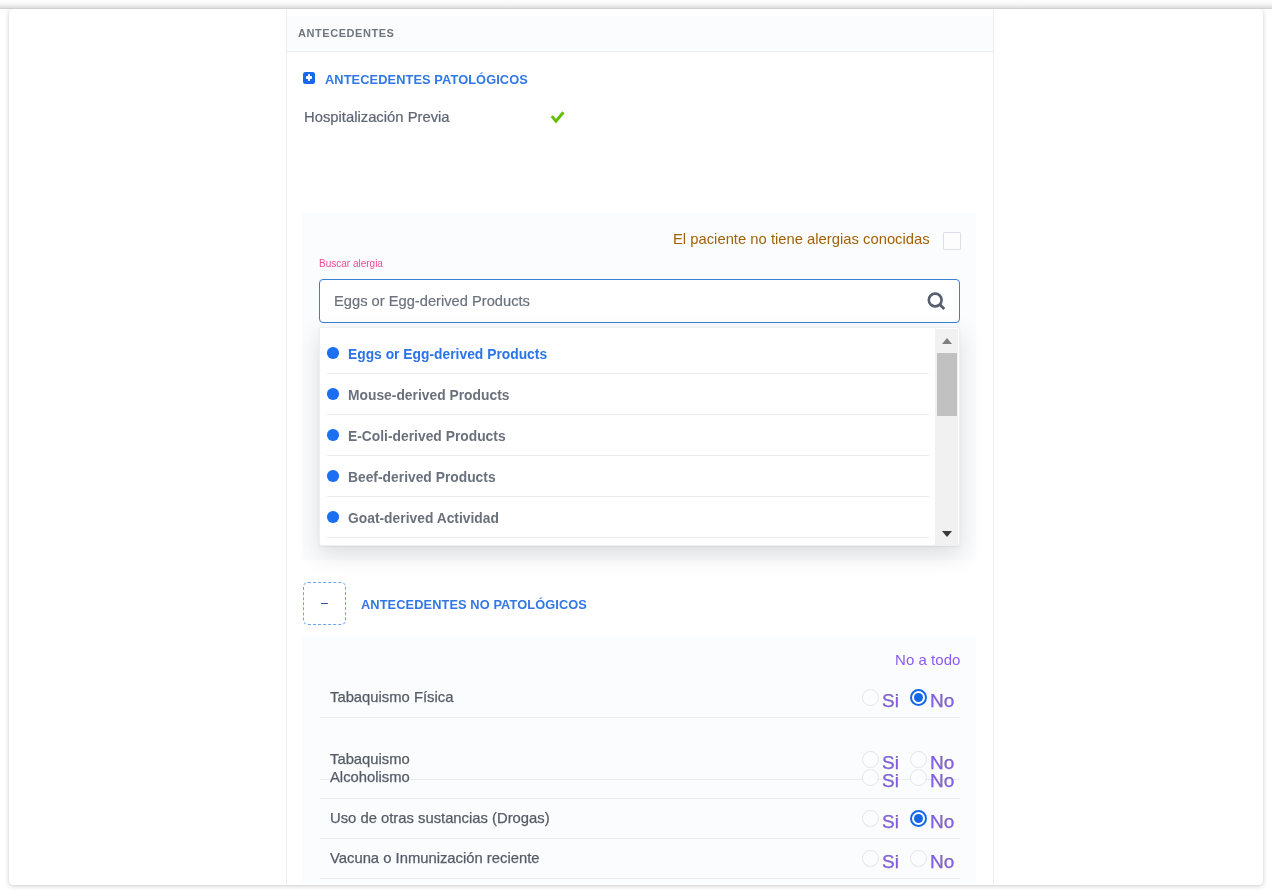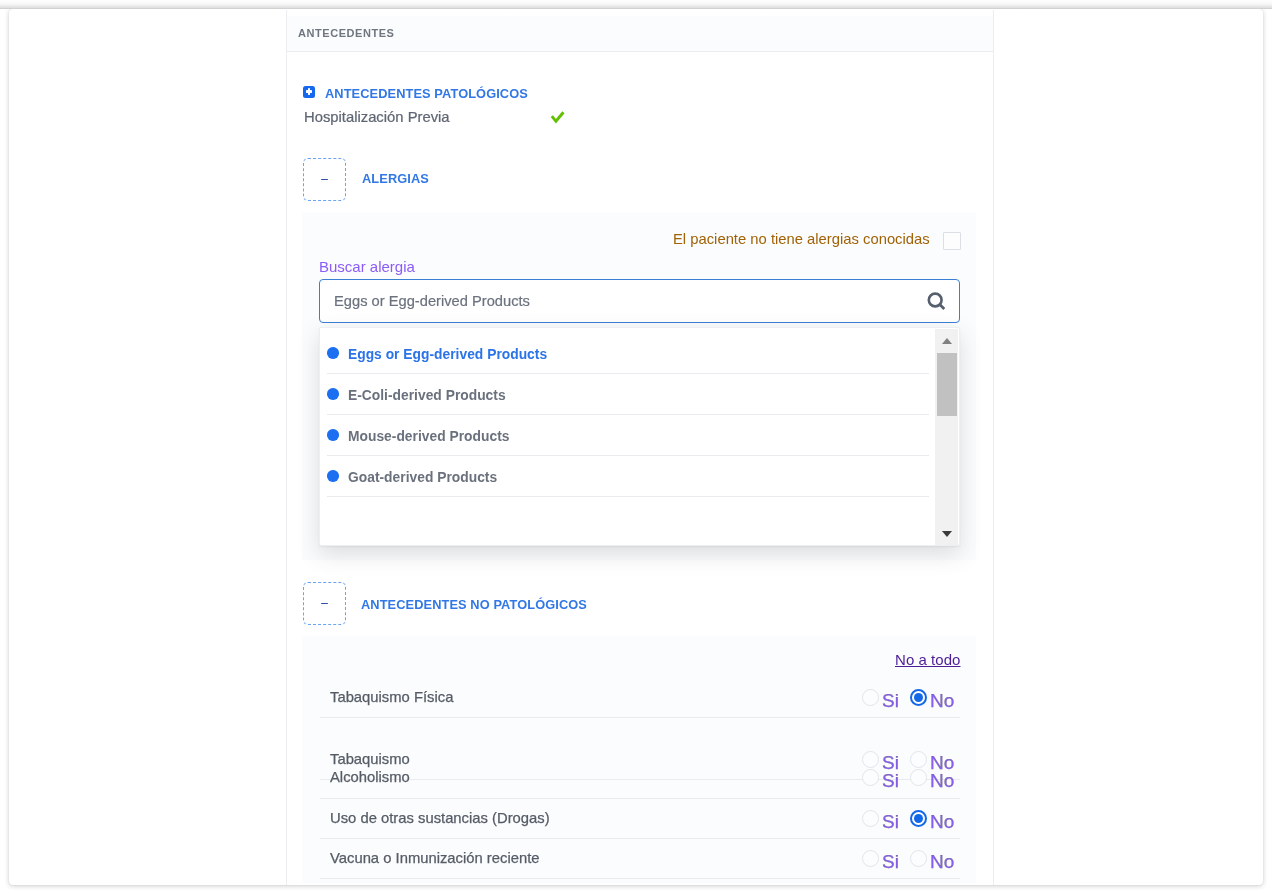--- a/index.html
+++ b/index.html
@@ -79,21 +79,21 @@
   }
   .no-allergy-label{
     position:absolute;left:673px;top:231px;
     font-size:14.8px;color:#a16207;letter-spacing:0px;text-align:right;
   }
   .no-allergy-box{
     position:absolute;left:943px;top:232px;width:18px;height:18px;
     border:1px solid #dcdfe5;background:#fdfdfe;box-sizing:border-box;border-radius:1px;
   }
   .buscar-label{
-    position:absolute;left:319px;top:258px;font-size:15px;color:#8b5cf6;
+    position:absolute;left:319px;top:258px;font-size:10px;color:#ec4899;
   }
   .search-box{
     position:absolute;left:319px;top:279px;width:641px;height:44px;
     border:1.3px solid #3b7fd4;border-radius:4px;background:#fff;box-sizing:border-box;
   }
   .search-box .val{
     position:absolute;left:14px;top:13px;font-size:14.7px;color:#6b727e;-webkit-text-stroke:0.2px #6b727e;
   }
   .search-icon{position:absolute;left:607px;top:11.5px;width:20px;height:20px;}
 
@@ -128,22 +128,22 @@
   .dd-arrow.down i{border-left:5.8px solid transparent;border-right:5.8px solid transparent;border-top:6.6px solid #3a3a3a;margin-top:3px;}
   .dd-thumb{
     position:absolute;left:2px;top:24px;width:20px;height:63px;background:#c1c1c1;
   }
 
   
   .sub-card2{
     position:absolute;left:302px;top:636px;width:674px;height:247px;background:#fbfcfe;
   }
   .no-todo{
-    position:absolute;left:895px;top:651px;font-size:15px;color:#4c1d95;
-    text-decoration:underline;letter-spacing:.05px;
+    position:absolute;left:895px;top:651px;font-size:15px;color:#8b5cf6;
+    letter-spacing:.05px;
   }
   .hrow{
     position:absolute;left:320px;width:640px;height:41px;
     border-bottom:1px solid #e9ebee;box-sizing:border-box;
   }
   .hrow .nm{position:absolute;left:10px;top:11px;font-size:14.8px;color:#565c66;letter-spacing:0px;-webkit-text-stroke:0.25px #565c66;}
   .radio{
     position:absolute;width:17px;height:17px;border-radius:50%;
     border:1.4px solid #e2e5ea;box-sizing:border-box;background:#fcfdfe;
   }
@@ -159,36 +159,30 @@
 <div class="stage">
   <div class="outer-card"></div>
   <div class="topbar"></div>
 
   <div class="panel">
     <div class="panel-header">
       <div class="panel-header-title">ANTECEDENTES</div>
     </div>
   </div>
 
-  <div class="sec-head" style="left:303px;top:84px;align-items:center;">
+  <div class="sec-head" style="left:303px;top:70px;align-items:center;">
     <div class="plus-icon"></div>
     <div class="sec-title" style="margin-left:10px;position:relative;top:2px;">ANTECEDENTES PATOLÓGICOS</div>
   </div>
 
   <div class="hosp-row">Hospitalización Previa</div>
   <svg class="check-green" viewBox="0 0 18 18">
     <path d="M3.8 8.2 L7.9 13.3 L15.4 4.3" stroke="#62c000" stroke-width="2.9" fill="none" stroke-linecap="butt" stroke-linejoin="miter"></path>
   </svg>
 
-  <div class="sec-head" style="left:303px;top:158px;">
-    <div class="collapse-btn">
-        <span class="minus"></span>
-      </div>
-    <div class="sec-title" style="margin-left:16px;position:relative;top:-1px;">ALERGIAS</div>
-  </div>
 
   <div class="sub-card"></div>
   <div class="no-allergy-label">El paciente no tiene alergias conocidas</div>
   <div class="no-allergy-box"></div>
   <div class="buscar-label">Buscar alergia</div>
   <div class="search-box">
     <div class="val">Eggs or Egg-derived Products</div>
     <svg class="search-icon" viewBox="0 0 20 20">
       <circle cx="8.2" cy="8.0" r="6.4" stroke="#565f6d" stroke-width="2.6" fill="none"></circle>
       <path d="M13.0 12.8 L17.3 17.0" stroke="#565f6d" stroke-width="2.8" stroke-linecap="butt"></path>
@@ -196,29 +190,33 @@
   </div>
 
   <div class="dropdown">
     <div class="dd-list">
       <div class="dd-item sel">
           <span class="bullet"></span>
           <span class="txt">Eggs or Egg-derived Products</span>
         </div>
       <div class="dd-item">
           <span class="bullet"></span>
+          <span class="txt">Mouse-derived Products</span>
+        </div>
+      <div class="dd-item">
+          <span class="bullet"></span>
           <span class="txt">E-Coli-derived Products</span>
         </div>
       <div class="dd-item">
           <span class="bullet"></span>
-          <span class="txt">Mouse-derived Products</span>
-        </div>
-      <div class="dd-item">
-          <span class="bullet"></span>
-          <span class="txt">Goat-derived Products</span>
+          <span class="txt">Beef-derived Products</span>
+        </div>
+      <div class="dd-item">
+          <span class="bullet"></span>
+          <span class="txt">Goat-derived Actividad</span>
         </div>
     </div>
     <div class="dd-scroll">
       <div class="dd-arrow up">
           <i></i>
         </div>
       <div class="dd-thumb"></div>
       <div class="dd-arrow down">
           <i></i>
         </div>

